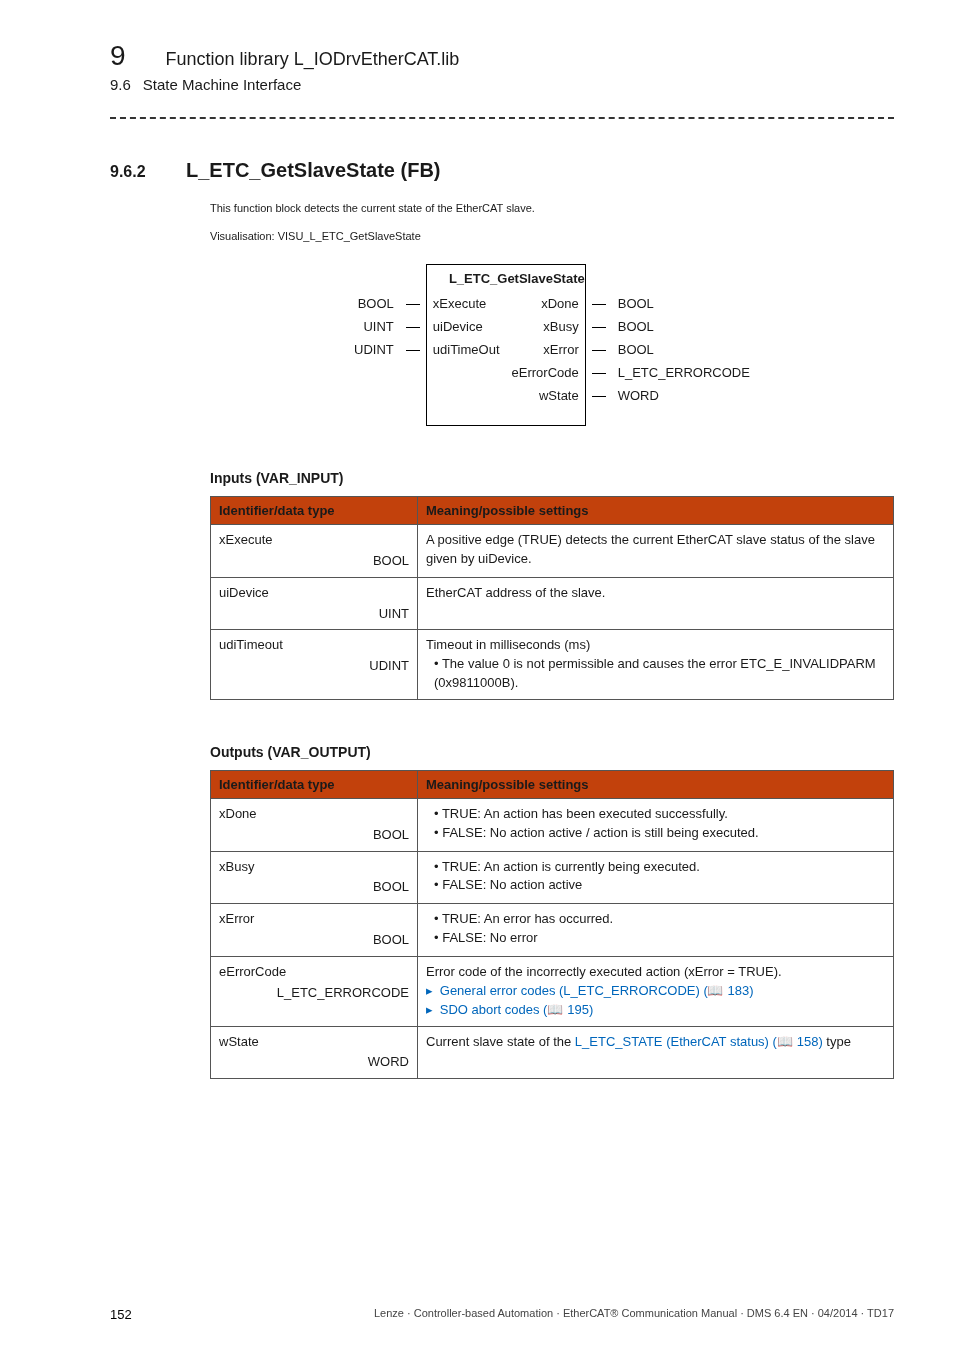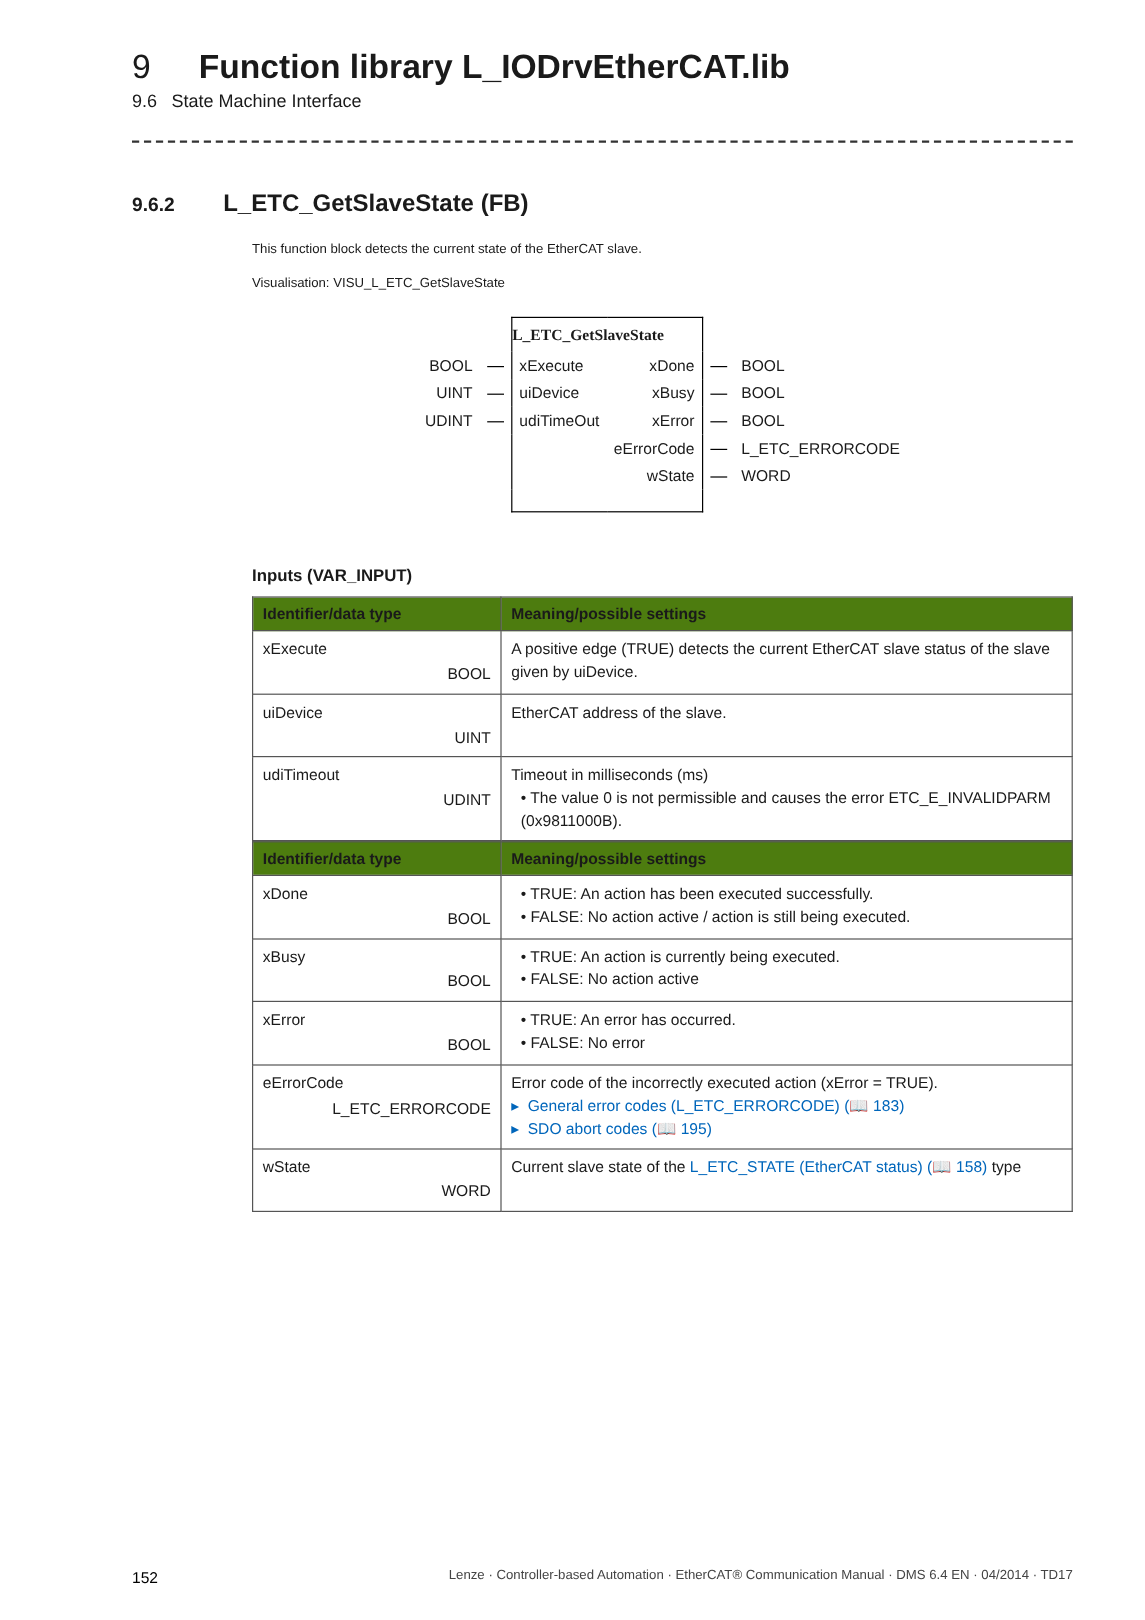--- a/index.html
+++ b/index.html
@@ -20,22 +20,22 @@
   .hdr-line {
     display: flex;
     align-items: baseline;
     gap: 40px;
   }
   .hdr-num {
     font-size: 28px;
     font-weight: 400;
   }
   .hdr-title {
-    font-size: 28px;
-    font-weight: 700;
+    font-size: 18px;
+    font-weight: 400;
   }
   .sub-line {
     display: flex;
     align-items: baseline;
     margin-top: 4px;
   }
   .sub-num {
     font-size: 15px;
     width: auto;
   }
@@ -81,26 +81,25 @@
   .block-table {
     border-collapse: collapse;
   }
   .block-table td {
     font-size: 13px;
     padding: 4px 6px;
     vertical-align: middle;
     white-space: nowrap;
   }
   .fb-box-title {
-    text-align: left;
+    text-align: right;
     font-weight: 700;
     border: 1px solid #000;
     border-bottom: none;
     padding: 6px 0 !important;
-    font-family: Liberation Serif, serif;
   }
   .fb-left { text-align: right; }
   .fb-right { text-align: left; }
   .fb-inner-left {
     border-left: 1px solid #000;
     text-align: left;
   }
   .fb-inner-right {
     border-right: 1px solid #000;
     text-align: right;
@@ -121,21 +120,21 @@
     font-weight: 700;
     margin-top: 44px;
     margin-bottom: 10px;
   }
   table.data {
     border-collapse: collapse;
     width: 100%;
     font-size: 13px;
   }
   table.data th {
-    background: #4d7c0f;
+    background: #c2410c;
     border: 1px solid #555;
     text-align: left;
     padding: 6px 8px;
     font-weight: 700;
   }
   table.data td {
     border: 1px solid #555;
     padding: 6px 8px;
     vertical-align: top;
     line-height: 1.45;
@@ -278,20 +277,21 @@
           <span class="ident-type">UDINT</span>
         </td>
         <td>
           <span>Timeout in milliseconds (ms)</span><br>
           <span style="padding-left:8px; display:inline-block">• The value 0 is not permissible and causes the error ETC_E_INVALIDPARM (0x9811000B).</span>
         </td>
       </tr>
     </tbody>
       </table>
 
+    <h4 class="tbl-h">Outputs (VAR_OUTPUT)</h4>
     <table class="data">
       <tbody>
           <tr>
         <th class="col1">Identifier/data type</th>
         <th>Meaning/possible settings</th>
       </tr>
       <tr>
         <td>
           <span class="ident-name">xDone</span>
           <span class="ident-type">BOOL</span>

